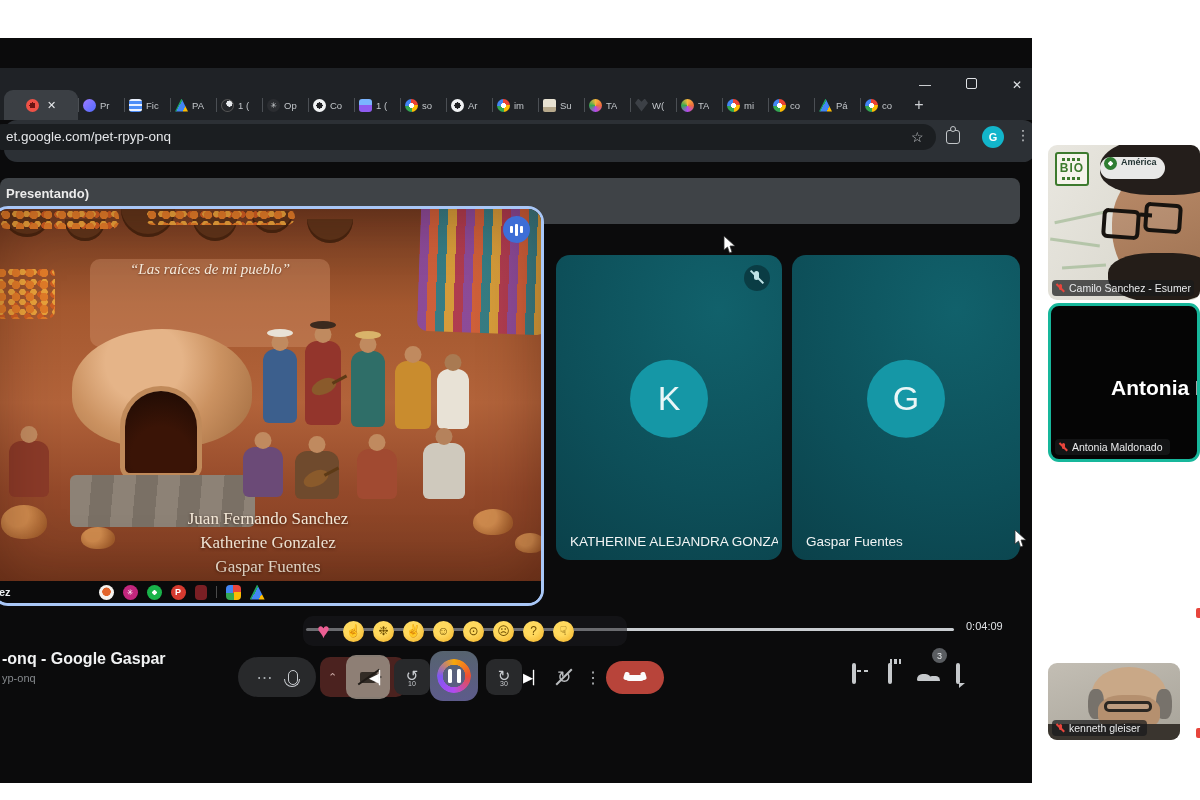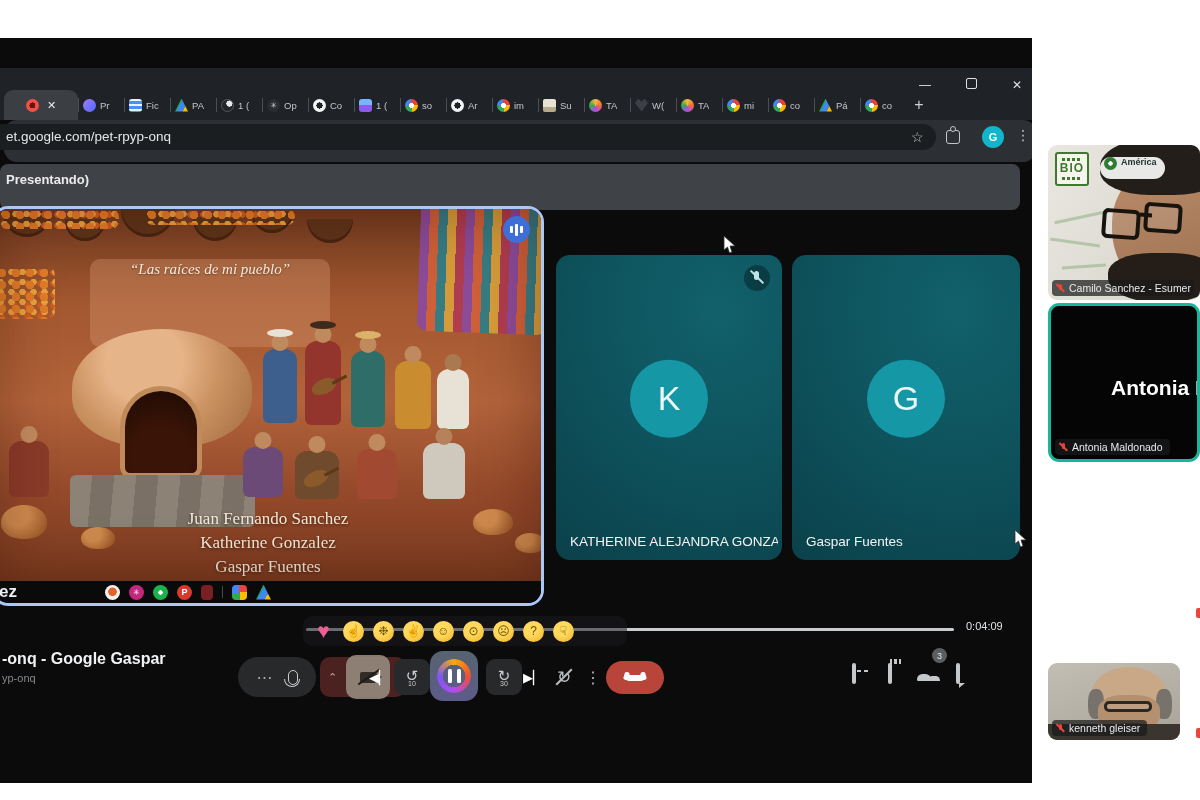--- a/index.html
+++ b/index.html
@@ -36,21 +36,21 @@
   .winctl .sq{width:9px;height:9px;border:1.5px solid #dfe2e5;border-radius:2px;display:inline-block;}
   
   .toolbar{position:absolute;left:4px;top:82px;width:100%;height:42px;background:#2c3035;border-radius:13px;}
   .urlpill{position:absolute;left:-14px;top:4px;width:946px;height:26px;background:#1b1e21;border-radius:14px;color:#e4e6e9;font-size:13.5px;line-height:26px;padding-left:16px;box-sizing:border-box;}
   .star{position:absolute;left:907px;top:8px;font-size:14px;color:#c4c7ca;line-height:18px;}
   .ic-puzzle{position:absolute;left:942px;top:10px;width:12px;height:12px;border:1.8px solid #c4c7ca;border-radius:3px;}
   .ic-puzzle:before{content:"";position:absolute;left:3px;top:-5px;width:4px;height:4px;border-radius:50%;background:#2c3035;border:1.8px solid #c4c7ca;}
   .avatarG{position:absolute;left:978px;top:6px;width:22px;height:22px;border-radius:50%;background:#12b5cb;color:#fff;font-size:11px;font-weight:bold;display:flex;align-items:center;justify-content:center;}
   .dots3v{position:absolute;left:1012px;top:7px;color:#c4c7ca;font-size:14px;}
   
-  .banner{position:absolute;left:0;top:126px;width:1020px;height:46px;background:#3f4347;border-radius:8px;color:#ebebeb;font-size:13px;font-weight:bold;line-height:31px;padding-left:6px;box-sizing:border-box;}
+  .banner{position:absolute;left:0;top:140px;width:1020px;height:46px;background:#3f4347;border-radius:8px;color:#ebebeb;font-size:13px;font-weight:bold;line-height:31px;padding-left:6px;box-sizing:border-box;}
   
   .ptile-present{position:absolute;left:-8px;top:168px;width:552px;height:400px;border:3px solid #a9c7f7;border-radius:16px;background:#000;overflow:hidden;box-sizing:border-box;}
   .slide{position:absolute;left:0;top:0;right:0;bottom:22px;background:linear-gradient(180deg,#703a20 0%,#a4582f 26%,#b2633a 52%,#94492a 76%,#7c3c20 100%);overflow:hidden;font-family:"Liberation Serif",serif;}
   .basket{position:absolute;border-radius:0 0 40px 40px;background:#5d3319;box-shadow:inset 0 -3px 0 #47240f;}
   .fruits{position:absolute;background-image:radial-gradient(circle 4px,#e07b28 0 4px,transparent 4.5px),radial-gradient(circle 3px,#e8a13a 0 3px,transparent 3.5px),radial-gradient(circle 3px,#cf5c22 0 3px,transparent 3.5px);background-size:14px 12px,11px 10px,13px 11px;border-radius:8px;}
   .textile{position:absolute;left:424px;top:-4px;width:130px;height:128px;transform:rotate(2deg);border-radius:0 0 10px 10px;background:repeating-linear-gradient(90deg,#8a4aa0 0 9px,#d1603a 9px 18px,#2e7f8a 18px 27px,#d9a13b 27px 36px,#b03a52 36px 45px);opacity:.92;}
   .titlecard{position:absolute;left:95px;top:50px;width:240px;height:88px;background:rgba(214,150,110,.38);border-radius:10px;text-align:center;color:#f7ecdd;}
   .titlecard .t1{font-size:34px;letter-spacing:3px;font-weight:bold;margin-top:8px;text-shadow:0 1px 3px rgba(60,20,5,.55);}
   .titlecard .t2{font-size:15px;font-style:italic;margin-top:2px;text-shadow:0 1px 2px rgba(60,20,5,.5);}
   .oven{position:absolute;left:75px;top:120px;width:185px;height:198px;}
@@ -59,21 +59,21 @@
   .oven .base{position:absolute;left:0;top:146px;width:185px;height:52px;background:repeating-linear-gradient(95deg,#8d8276 0 22px,#7a7065 22px 44px),#847a6e;border-radius:6px;}
   .pot{position:absolute;border-radius:50% 50% 45% 45%;background:radial-gradient(circle at 35% 30%,#ce8a4d 0 30%,#a05c2b 80%);}
   .person{position:absolute;border-radius:12px 12px 6px 6px;}
   .person:before{content:"";position:absolute;top:-15px;left:50%;transform:translateX(-50%);width:17px;height:17px;border-radius:50%;background:var(--s,#c08a5f);}
   .person.hat:after{content:"";position:absolute;top:-20px;left:50%;transform:translateX(-50%);width:26px;height:8px;border-radius:50%;background:var(--h,#3c2a1e);}
   .guitar{position:absolute;width:26px;height:15px;border-radius:50%;background:#8a5a2b;transform:rotate(-24deg);}
   .guitar:after{content:"";position:absolute;left:22px;top:6px;width:16px;height:3px;background:#5d3a16;transform:rotate(-4deg);}
   .authors{position:absolute;left:0;right:0;top:298px;text-align:center;color:#f5ead9;font-size:17px;line-height:24px;text-shadow:0 1px 3px rgba(40,15,5,.7);}
   .slide:after{content:"";position:absolute;inset:0;box-shadow:inset 0 0 60px rgba(40,10,0,.35);}
   .taskstrip{position:absolute;left:0;right:0;bottom:0;height:22px;background:#0a0a0b;display:flex;align-items:center;}
-  .cornertxt{color:#eceff1;font-size:17px;font-weight:bold;margin-left:4px;}
+  .cornertxt{color:#eceff1;font-size:11px;font-weight:bold;margin-left:4px;}
   #dock{display:flex;gap:9px;align-items:center;margin-left:88px;}
   .dk{width:15px;height:15px;border-radius:50%;position:relative;flex:0 0 auto;}
   .dk-shield{background:radial-gradient(circle at 50% 45%,#e2642b 0 4px,#f5f2ee 4.5px);}
   .dk-pink-star{background:#c2267d;}
   .dk-pink-star:after{content:"✳";position:absolute;inset:0;display:flex;align-items:center;justify-content:center;color:#fff;font-size:8px;}
   .dk-green{background:radial-gradient(circle,#fff 0 2px,#19b34a 2.4px);}
   .dk-red-p{background:#d63a2f;}
   .dk-red-p:after{content:"P";position:absolute;inset:0;display:flex;align-items:center;justify-content:center;color:#fff;font-size:9px;font-weight:bold;}
   .dk-maroon{width:12px;border-radius:4px;background:#7a1f24;}
   .dk-divider{width:1px;height:12px;border-radius:0;background:#4a4a4a;}

